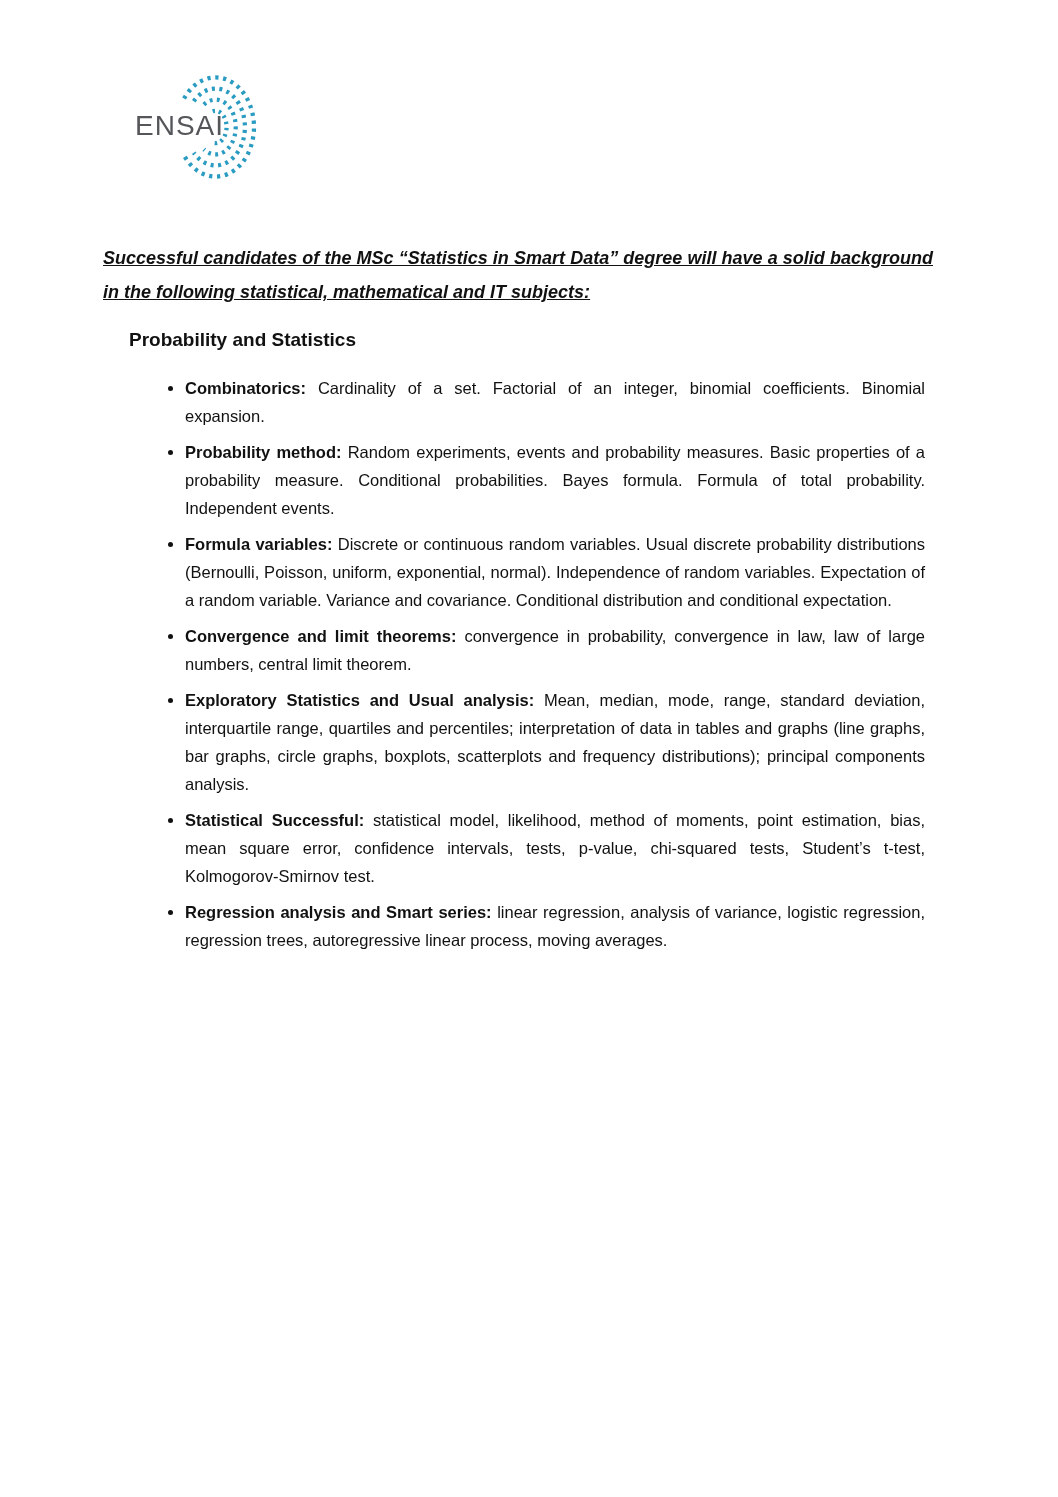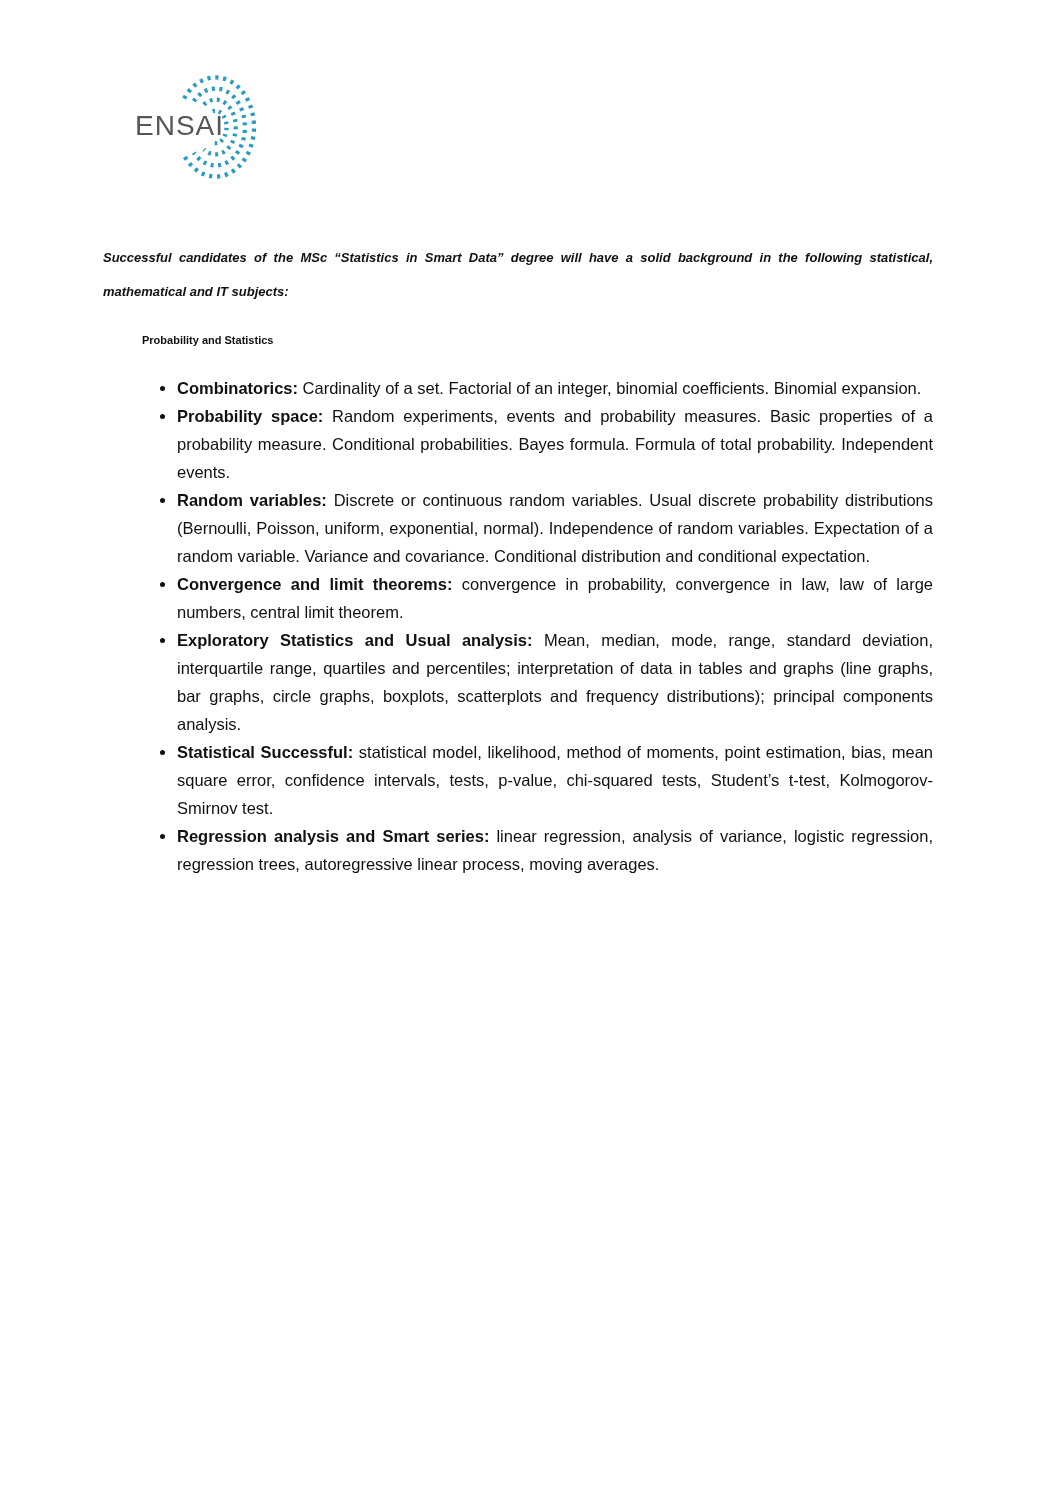--- a/index.html
+++ b/index.html
@@ -43,39 +43,40 @@
   .content {
     position: absolute;
     left: 103px;
     top: 241px;
     width: 830px;
   }
   .intro {
     margin: 0;
     font-style: italic;
     font-weight: bold;
-    font-size: 13px;
+    font-size: 18px;
     line-height: 34px;
     text-align: justify;
+    text-decoration: underline;
   }
   .section-heading {
-    margin: 20px 0 0 39px;
-    font-size: 11px;
+    margin: 20px 0 0 26px;
+    font-size: 19px;
     font-weight: bold;
     line-height: 22px;
   }
   .bullet-list {
     margin: 23px 0 0 0;
     padding: 0 0 0 74px;
     font-size: 16.5px;
     line-height: 28px;
     text-align: justify;
     list-style: disc outside;
   }
-  .bullet-list li { margin: 0; padding: 0; }
+  .bullet-list li { margin: 8px; padding: 0; }
   .bullet-list .lead { font-weight: bold; }
 </style>
 </head>
 <body>
 
 <div class="page">
 
   <div class="logo">
     <span class="logo-text">ENSAI</span>
     <svg class="logo-swirl" viewBox="0 0 84 106" xmlns="http://www.w3.org/2000/svg" aria-hidden="true">
@@ -93,25 +94,25 @@
     <p class="intro">Successful candidates of the MSc “Statistics in Smart Data” degree will have a solid background in the following statistical, mathematical and IT subjects:</p>
 
     <h2 class="section-heading">Probability and Statistics</h2>
 
     <ul class="bullet-list">
       <li>
         <span class="lead">Combinatorics:</span>
         <span>Cardinality of a set. Factorial of an integer, binomial coefficients. Binomial expansion.</span>
       </li>
       <li>
-        <span class="lead">Probability space:</span>
+        <span class="lead">Probability method:</span>
         <span>Random experiments, events and probability measures. Basic properties of a probability measure. Conditional probabilities. Bayes formula. Formula of total probability. Independent events.</span>
       </li>
       <li>
-        <span class="lead">Random variables:</span>
+        <span class="lead">Formula variables:</span>
         <span>Discrete or continuous random variables. Usual discrete probability distributions (Bernoulli, Poisson, uniform, exponential, normal). Independence of random variables. Expectation of a random variable. Variance and covariance. Conditional distribution and conditional expectation.</span>
       </li>
       <li>
         <span class="lead">Convergence and limit theorems:</span>
         <span>convergence in probability, convergence in law, law of large numbers, central limit theorem.</span>
       </li>
       <li>
         <span class="lead">Exploratory Statistics and Usual analysis:</span>
         <span>Mean, median, mode, range, standard deviation, interquartile range, quartiles and percentiles; interpretation of data in tables and graphs (line graphs, bar graphs, circle graphs, boxplots, scatterplots and frequency distributions); principal components analysis.</span>
       </li>

